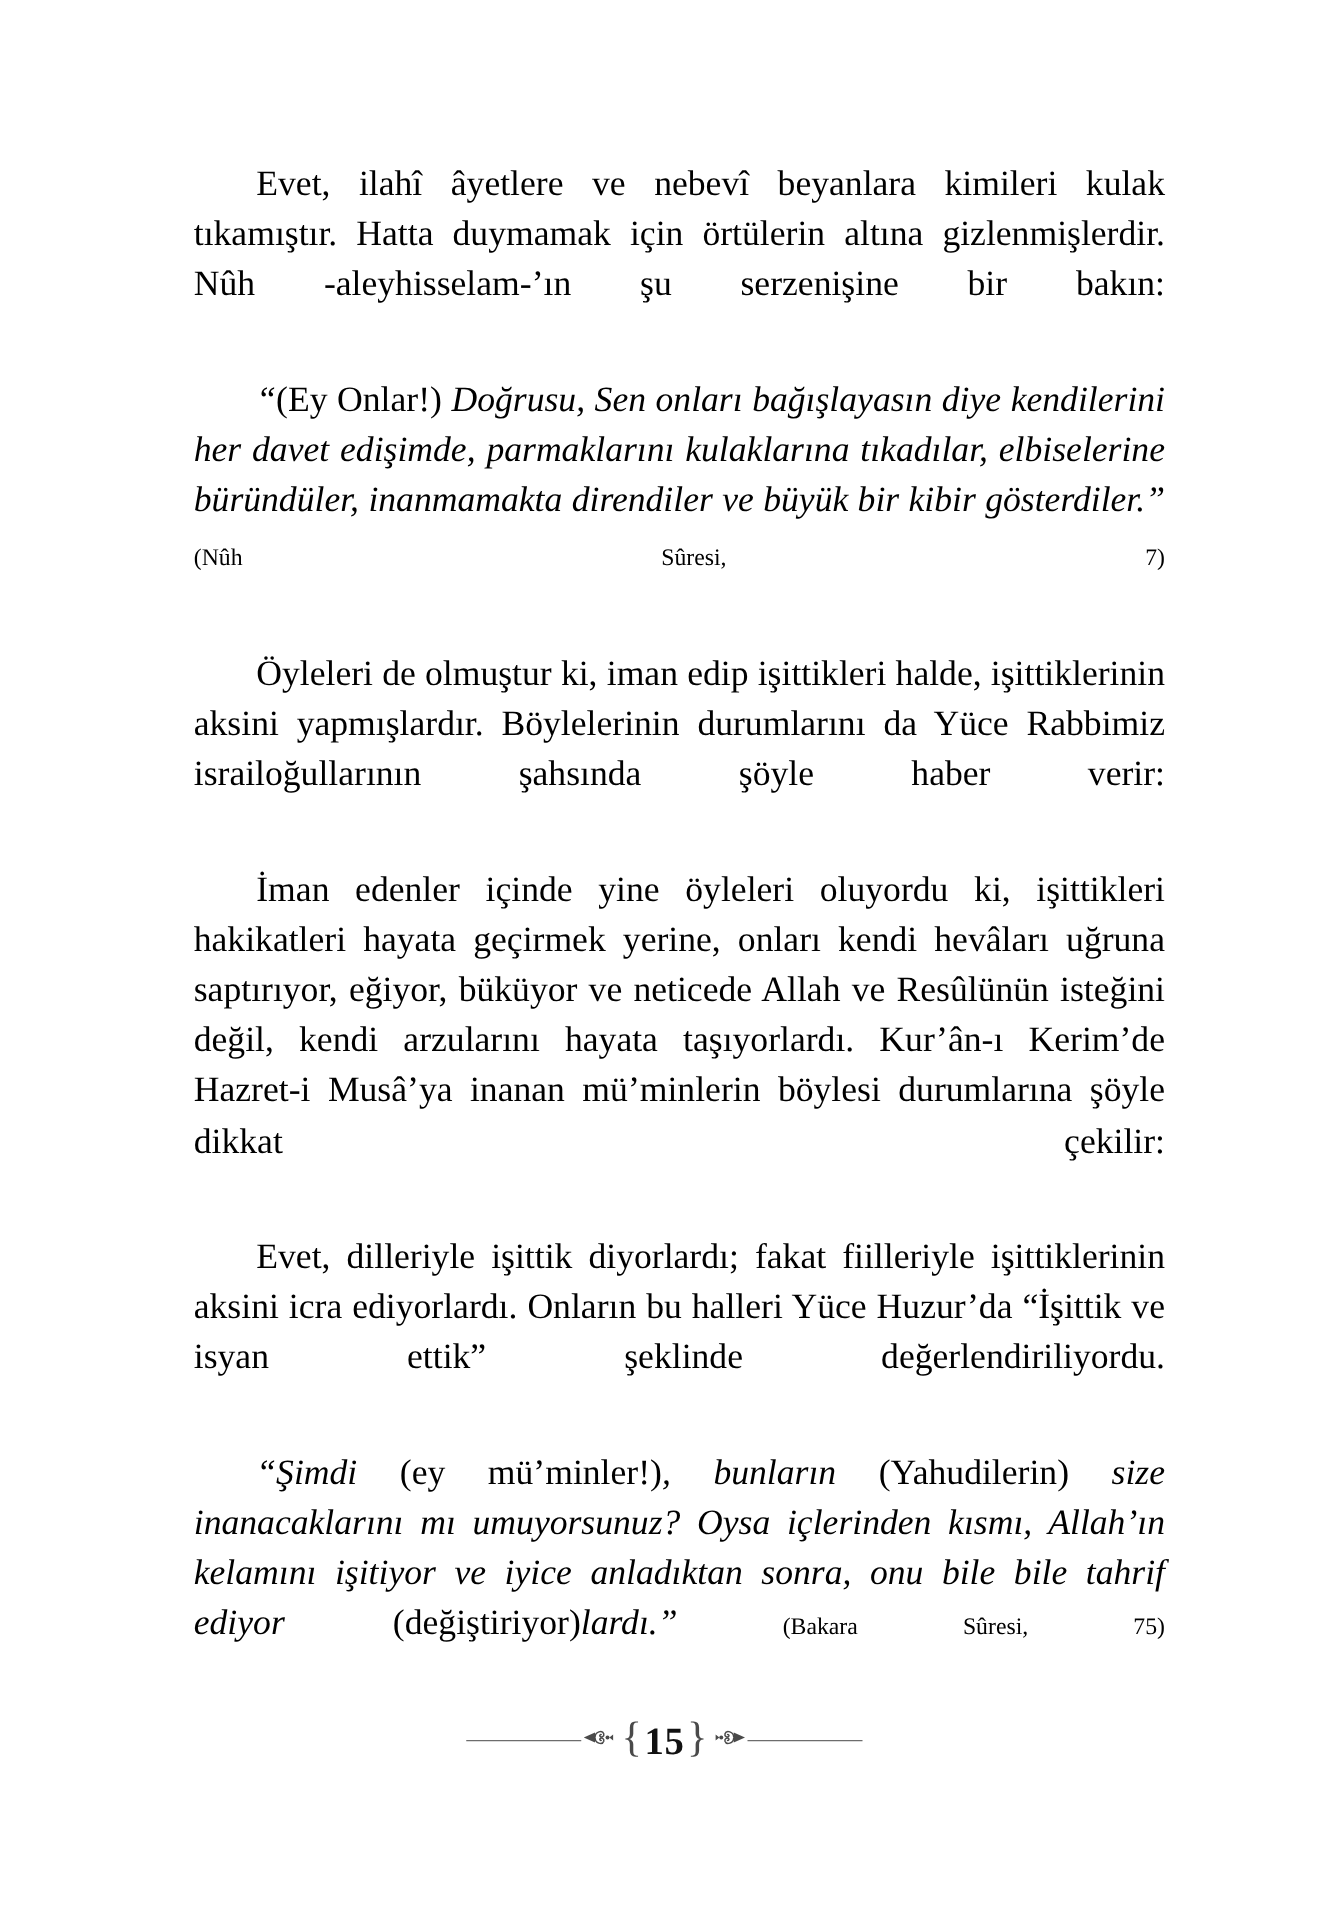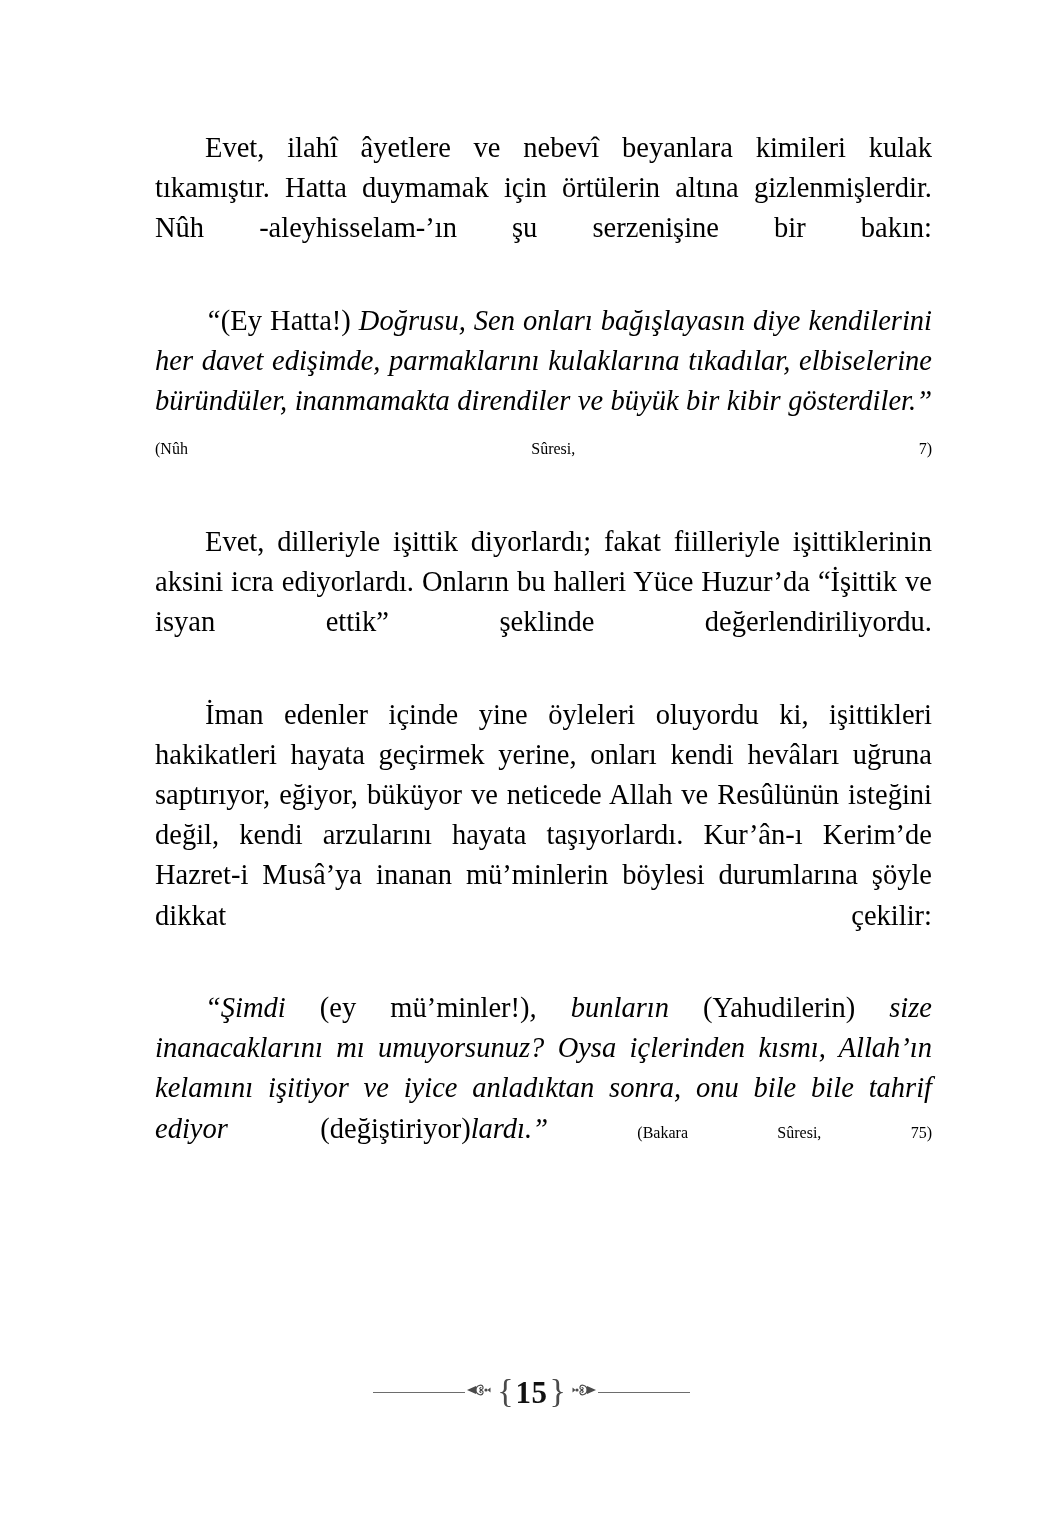--- a/index.html
+++ b/index.html
@@ -56,21 +56,21 @@
   }
 
   
   .roman {
     font-style: normal;
   }
 
   
   .cite {
     font-style: normal;
-    font-size: 16px;
+    font-size: 19px;
   }
 
   
   p.para::after {
     content: "";
     display: inline-block;
     width: 100%;
   }
 
   
@@ -113,23 +113,24 @@
     top: -1px;
   }
 </style>
 </head>
 <body>
 
 <div class="page">
 
   <div class="textblock">
     <p class="para"><span class="roman">Evet, ilahî âyetlere ve nebevî beyanlara kimileri kulak tıkamıştır. Hatta duymamak için örtülerin altına gizlenmişlerdir. Nûh -aleyhisselam-’ın şu serzenişine bir bakın:</span></p>
-    <p class="para quote"><span>“</span><span class="roman">(Ey Hatta!)</span><span> Doğrusu, Sen onları bağışlayasın diye kendilerini her davet edişimde, parmaklarını kulaklarına tıkadılar, elbiselerine büründüler, inanmamakta direndiler ve büyük bir kibir gösterdiler.”</span><span class="cite"> (Nûh Sûresi, 7)</span></p>
+    <p class="para quote"><span>“</span><span class="roman">(Ey Onlar!)</span><span> Doğrusu, Sen onları bağışlayasın diye kendilerini her davet edişimde, parmaklarını kulaklarına tıkadılar, elbiselerine büründüler, inanmamakta direndiler ve büyük bir kibir gösterdiler.”</span><span class="cite"> (Nûh Sûresi, 7)</span></p>
+    <p class="para"><span class="roman">Öyleleri de olmuştur ki, iman edip işittikleri halde, işittiklerinin aksini yapmışlardır. Böylelerinin durumlarını da Yüce Rabbimiz israiloğullarının şahsında şöyle haber verir:</span></p>
+    <p class="para"><span class="roman">İman edenler içinde yine öyleleri oluyordu ki, işittikleri hakikatleri hayata geçirmek yerine, onları kendi hevâları uğruna saptırıyor, eğiyor, büküyor ve neticede Allah ve Resûlünün isteğini değil, kendi arzularını hayata taşıyorlardı. Kur’ân-ı Kerim’de Hazret-i Musâ’ya inanan mü’minlerin böylesi durumlarına şöyle dikkat çekilir:</span></p>
     <p class="para"><span class="roman">Evet, dilleriyle işittik diyorlardı; fakat fiilleriyle işittiklerinin aksini icra ediyorlardı. Onların bu halleri Yüce Huzur’da “İşittik ve isyan ettik” şeklinde değerlendiriliyordu.</span></p>
-    <p class="para"><span class="roman">İman edenler içinde yine öyleleri oluyordu ki, işittikleri hakikatleri hayata geçirmek yerine, onları kendi hevâları uğruna saptırıyor, eğiyor, büküyor ve neticede Allah ve Resûlünün isteğini değil, kendi arzularını hayata taşıyorlardı. Kur’ân-ı Kerim’de Hazret-i Musâ’ya inanan mü’minlerin böylesi durumlarına şöyle dikkat çekilir:</span></p>
     <p class="para quote"><span>“Şimdi </span><span class="roman">(ey mü’minler!)</span><span>, bunların </span><span class="roman">(Yahudilerin)</span><span> size inanacaklarını mı umuyorsunuz? Oysa içlerinden kısmı, Allah’ın kelamını işitiyor ve iyice anladıktan sonra, onu bile bile tahrif ediyor </span><span class="roman">(değiştiriyor)</span><span>lardı.”</span><span class="cite"> (Bakara Sûresi, 75)</span></p>
   </div>
 
   <div class="footer">
     <div class="rule"></div>
 
     <span class="orn">
       <svg width="30" height="30" viewBox="0 0 30 30" aria-hidden="true">
         <g fill="#4a4a4a">
           <path d="M1 15 L10 11 L10 19 Z"></path>

